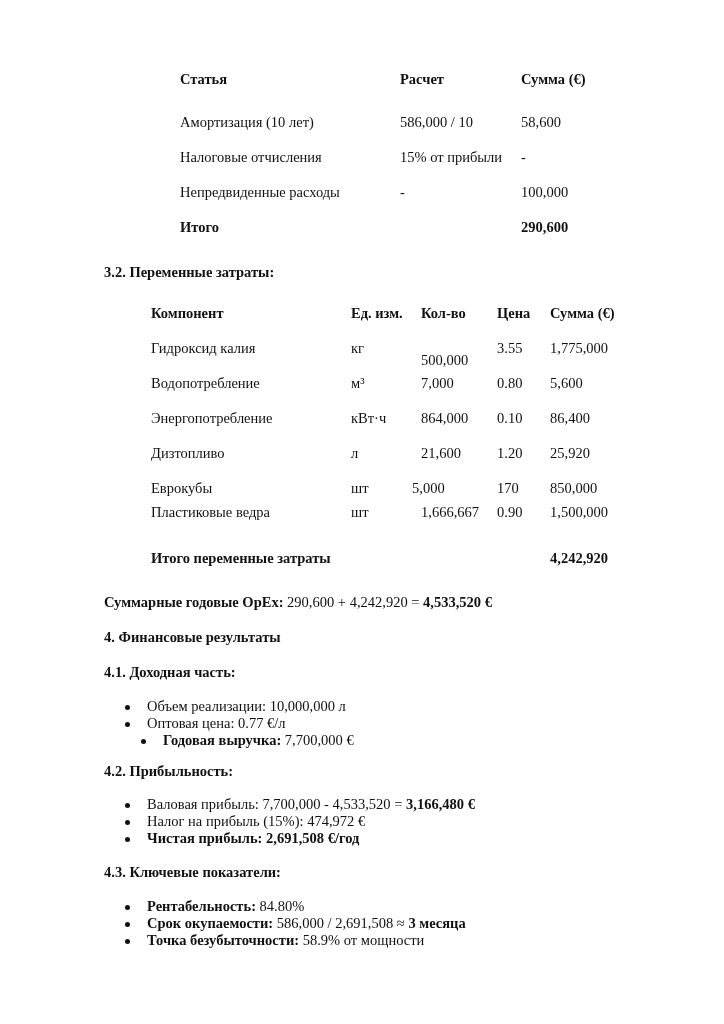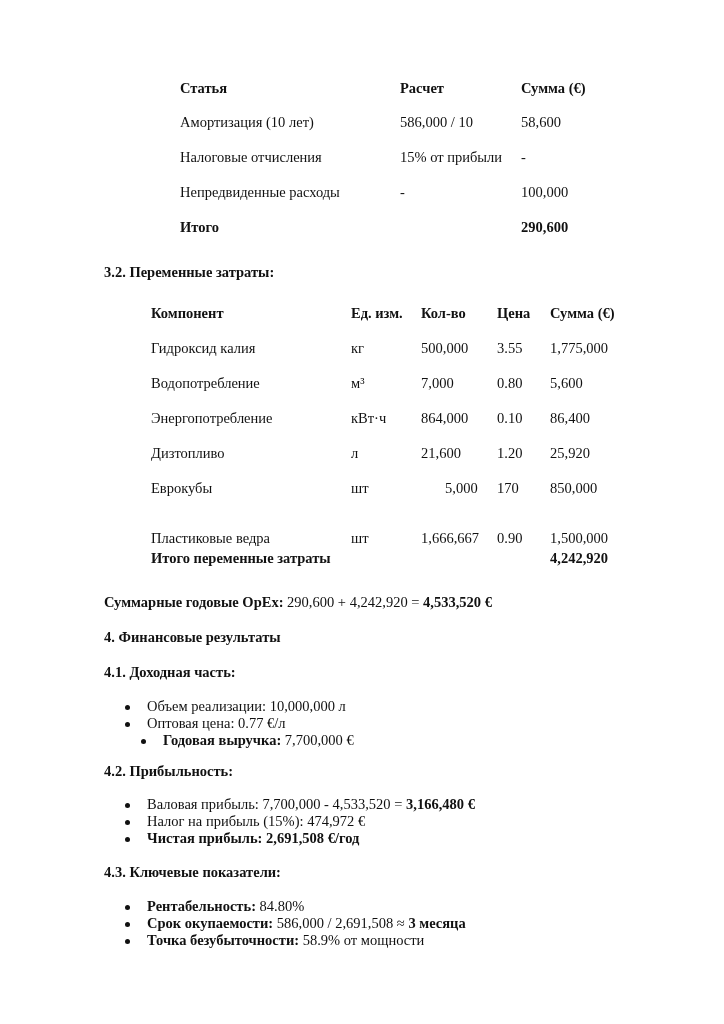--- a/index.html
+++ b/index.html
@@ -13,21 +13,21 @@
     .cell { position: absolute; top: 0; white-space: nowrap; }
     .bullet-list { position: absolute; left: 0; width: 724px; }
     .bullet-item { position: absolute; left: 0; height: 18px; width: 712px; }
     .dot { position: absolute; left: 125px; top: 7px; width: 5px; height: 5px; border-radius: 50%; background: #111; }
     .btext { position: absolute; left: 147px; top: 0; white-space: nowrap; }
   </style>
 </head>
 <body>
 
 <div>
-  <div class="row b" style="top:80px;">
+  <div class="row b" style="top:71px;">
     <span class="cell" style="left:180px;">Статья</span>
     <span class="cell" style="left:400px;">Расчет</span>
     <span class="cell" style="left:521px;">Сумма (€)</span>
   </div>
   <div class="row" style="top:114px;">
     <span class="cell" style="left:180px;">Амортизация (10 лет)</span>
     <span class="cell" style="left:400px;">586,000 / 10</span>
     <span class="cell" style="left:521px;">58,600</span>
   </div>
   <div class="row" style="top:149px;">
@@ -52,21 +52,21 @@
   <div class="row b" style="top:305px;">
     <span class="cell" style="left:151px;">Компонент</span>
     <span class="cell" style="left:351px;">Ед. изм.</span>
     <span class="cell" style="left:421px;">Кол-во</span>
     <span class="cell" style="left:497px;">Цена</span>
     <span class="cell" style="left:550px;">Сумма (€)</span>
   </div>
   <div class="row" style="top:340px;">
     <span class="cell" style="left:151px;">Гидроксид калия</span>
     <span class="cell" style="left:351px;">кг</span>
-    <span class="cell" style="left:421px;">500,000</span>
+    <span class="cell" style="left:421px;margin-top:12px;">500,000</span>
     <span class="cell" style="left:497px;">3.55</span>
     <span class="cell" style="left:550px;text-align:center;">1,775,000</span>
   </div>
   <div class="row" style="top:375px;">
     <span class="cell" style="left:151px;">Водопотребление</span>
     <span class="cell" style="left:351px;">м³</span>
     <span class="cell" style="left:421px;">7,000</span>
     <span class="cell" style="left:497px;">0.80</span>
     <span class="cell" style="left:550px;">5,600</span>
   </div>
@@ -80,25 +80,25 @@
   <div class="row" style="top:445px;">
     <span class="cell" style="left:151px;">Дизтопливо</span>
     <span class="cell" style="left:351px;">л</span>
     <span class="cell" style="left:421px;">21,600</span>
     <span class="cell" style="left:497px;">1.20</span>
     <span class="cell" style="left:550px;">25,920</span>
   </div>
   <div class="row" style="top:480px;">
     <span class="cell" style="left:151px;">Еврокубы</span>
     <span class="cell" style="left:351px;">шт</span>
-    <span class="cell" style="left:445px;">5,000</span>
+    <span class="cell" style="left:412px;">5,000</span>
     <span class="cell" style="left:497px;">170</span>
     <span class="cell" style="left:550px;">850,000</span>
   </div>
-  <div class="row" style="top:530px;text-decoration:underline;">
+  <div class="row" style="top:504px;text-decoration:underline;">
     <span class="cell" style="left:151px;">Пластиковые ведра</span>
     <span class="cell" style="left:351px;">шт</span>
     <span class="cell" style="left:421px;">1,666,667</span>
     <span class="cell" style="left:497px;">0.90</span>
     <span class="cell" style="left:550px;">1,500,000</span>
   </div>
   <div class="row b" style="top:550px;">
     <span class="cell" style="left:151px;">Итого переменные затраты</span>
     <span class="cell" style="left:550px;">4,242,920</span>
   </div>

